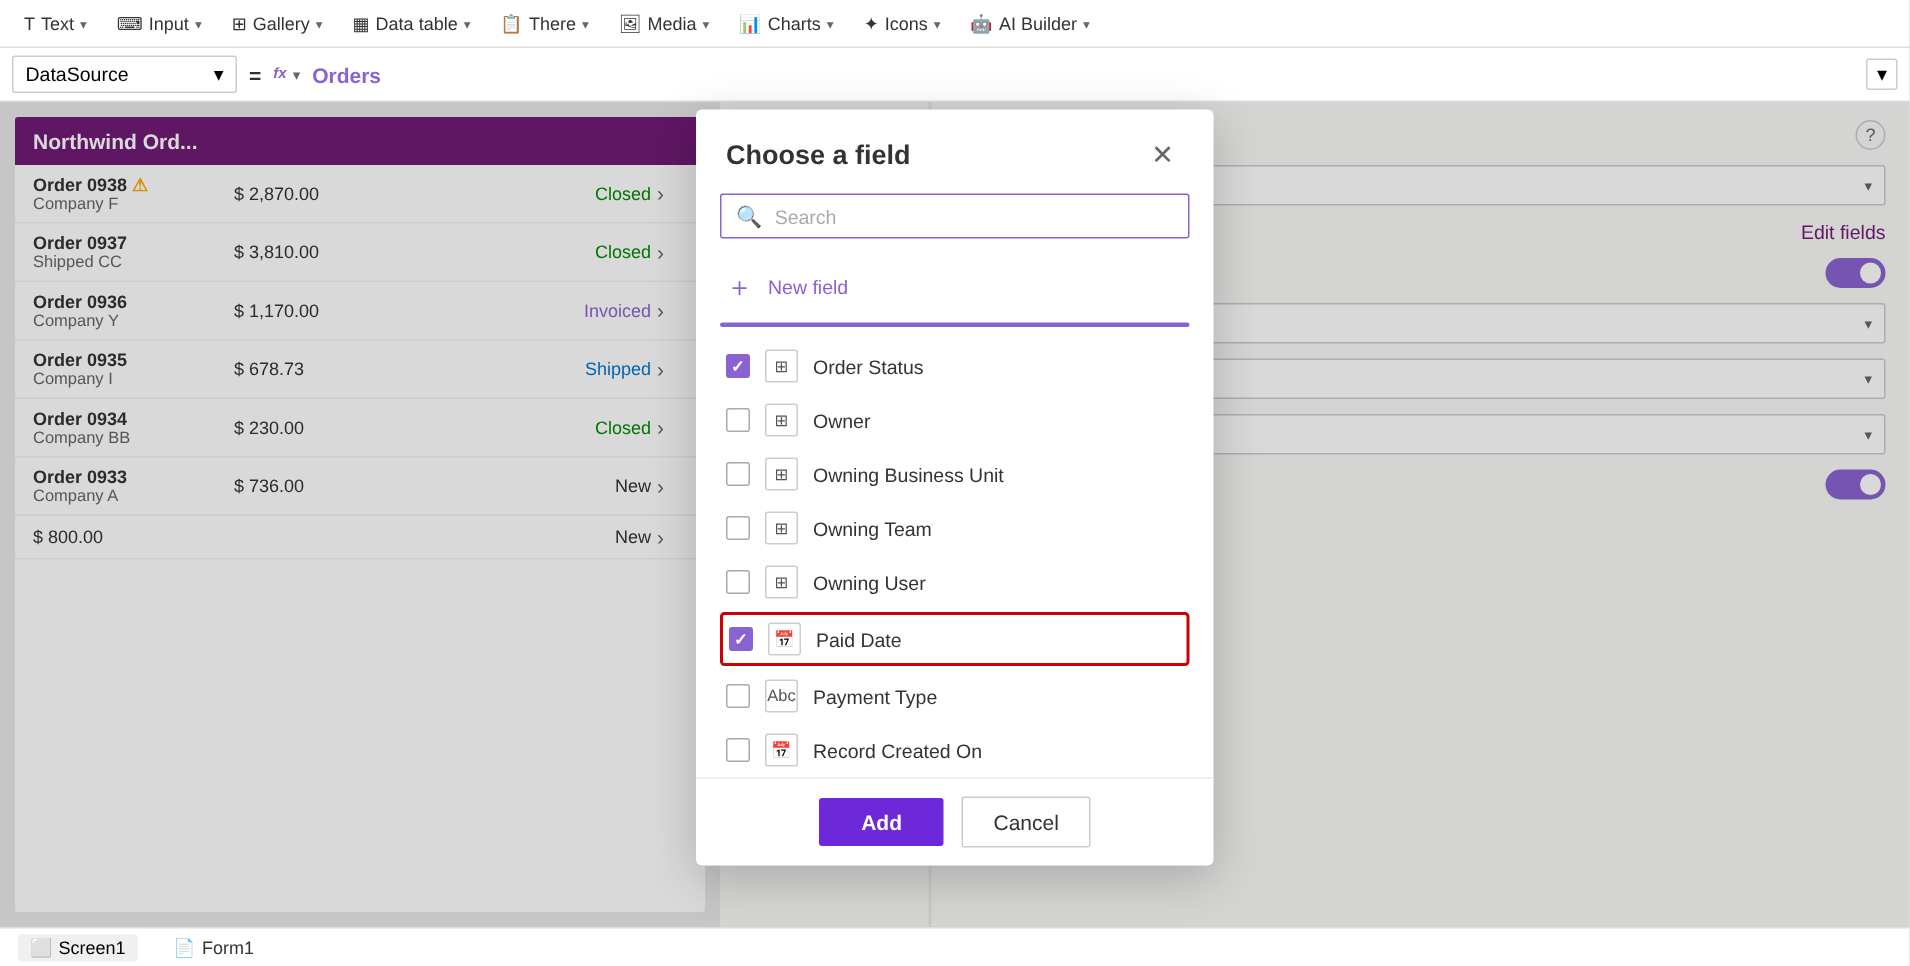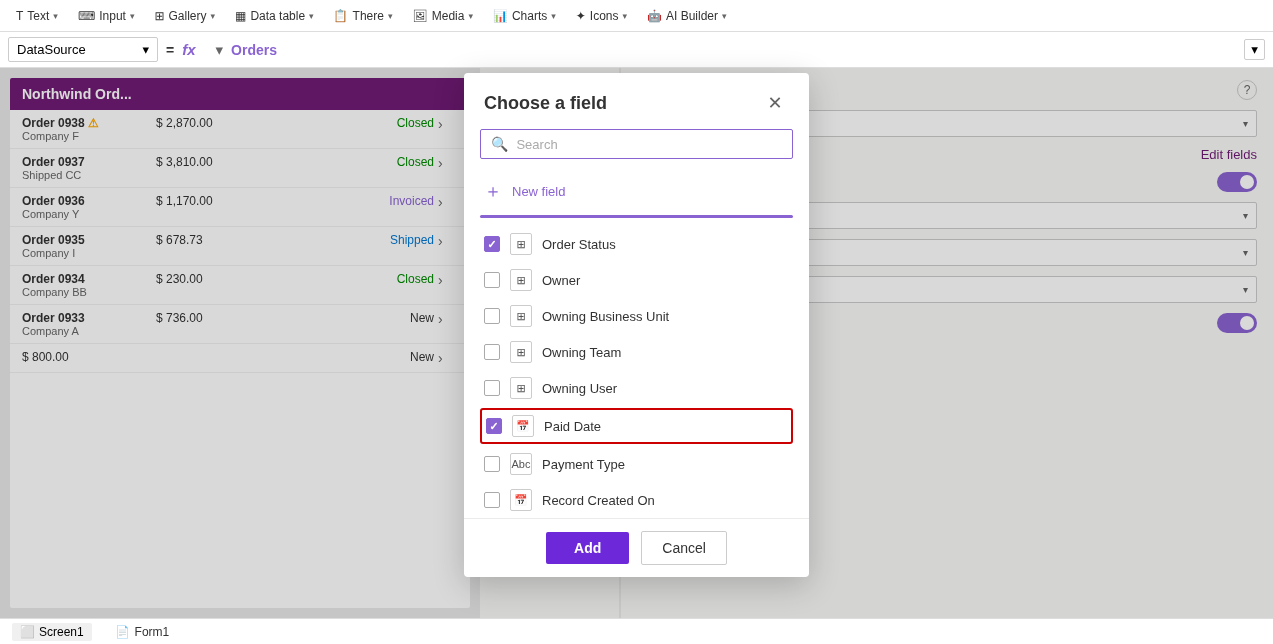--- a/index.html
+++ b/index.html
@@ -25,22 +25,22 @@
       padding: 0 8px; gap: 8px;
     }
     .datasource-selector {
       border: 1px solid #ccc; border-radius: 2px;
       padding: 4px 8px; min-width: 150px;
       display: flex; align-items: center; justify-content: space-between;
       background: #fff; cursor: pointer; font-size: 13px;
     }
     .equals-sign { color: #333; font-size: 14px; font-weight: bold; }
     .fx-box {
-      display: flex; align-items: center; gap: 20px;
-      color: #666; font-size: 15px;
+      display: flex; align-items: center; gap: 4px;
+      color: #666; font-size: 10px;
     }
     .fx-text { color: #8a63d2; font-style: italic; font-weight: 600; }
     .formula-value { color: #8a63d2; font-size: 14px; font-weight: 600; }
     .right-arrow-area {
       margin-left: auto;
       display: flex; align-items: center; gap: 4px;
     }
     .caret-down-btn {
       border: 1px solid #ccc; background: #fff;
       padding: 2px 6px; cursor: pointer; border-radius: 2px;
@@ -68,21 +68,21 @@
     }
     .table-header {
       background: #701a75;
       color: #fff;
       padding: 8px 12px;
       font-size: 14px;
       font-weight: 600;
     }
     .table-row {
       display: flex;
-      align-items: flex-start;
+      align-items: center;
       padding: 6px 12px;
       border-bottom: 1px solid #f0f0f0;
       gap: 4px;
     }
     .order-col { flex: 0 0 130px; }
     .order-title { font-weight: 600; color: #333; font-size: 12px; }
     .order-company { color: #666; font-size: 11px; }
     .amount-col { flex: 1; font-size: 12px; color: #333; }
     .status-col { flex: 0 0 80px; text-align: right; font-size: 12px; }
     .status-closed { color: #008a00; }

